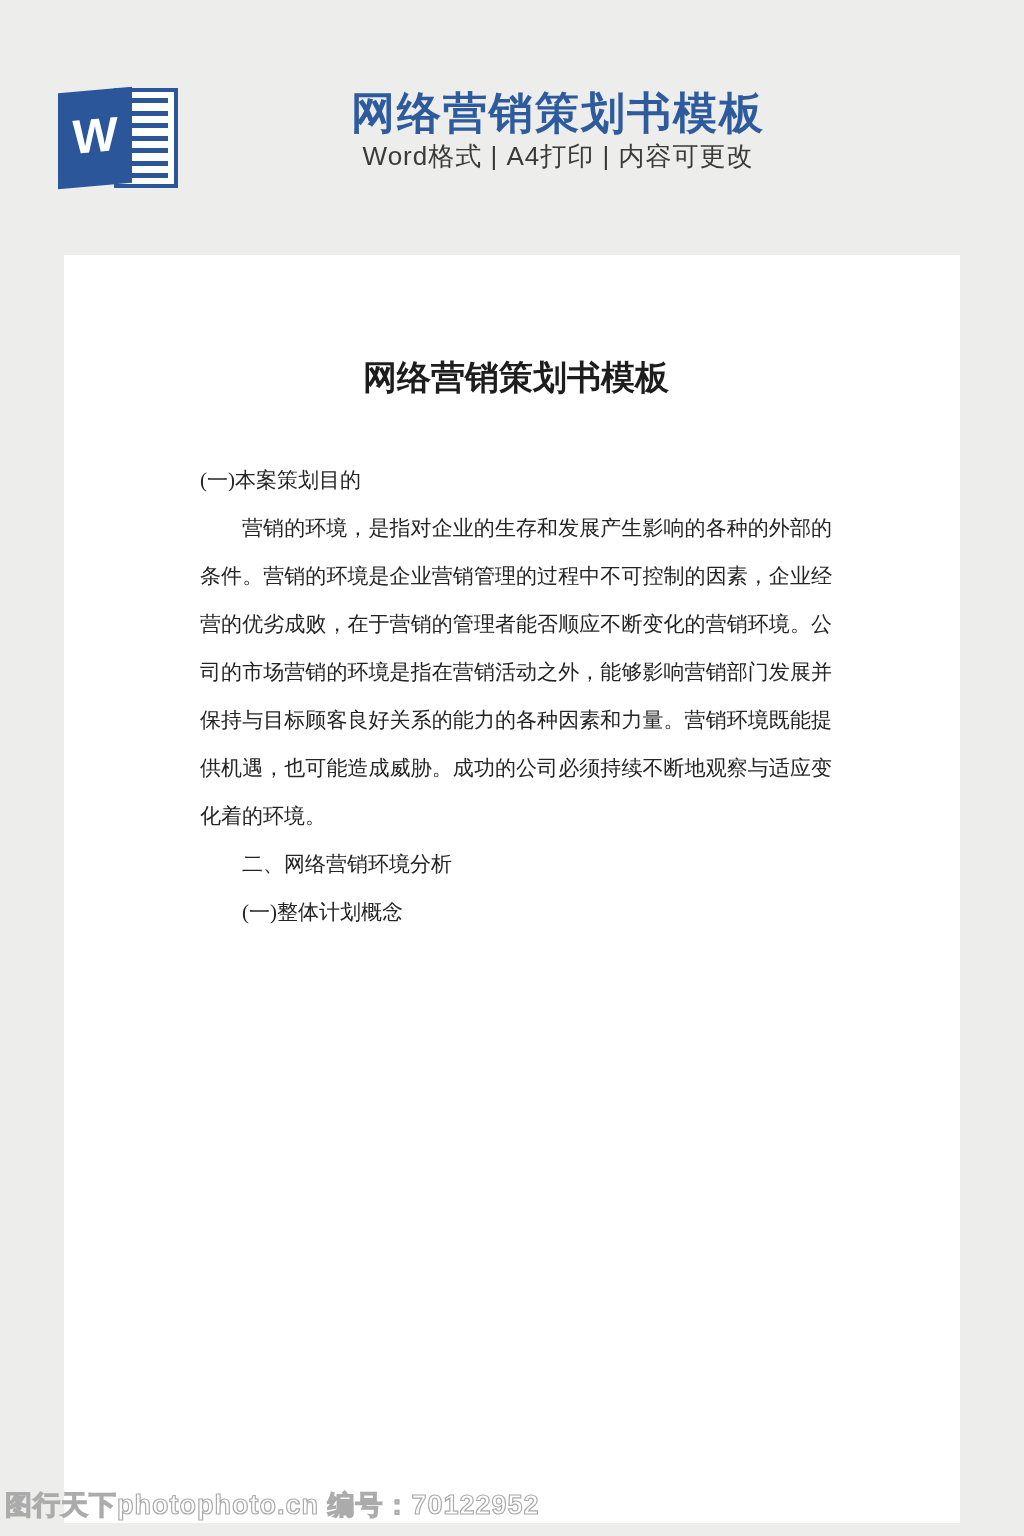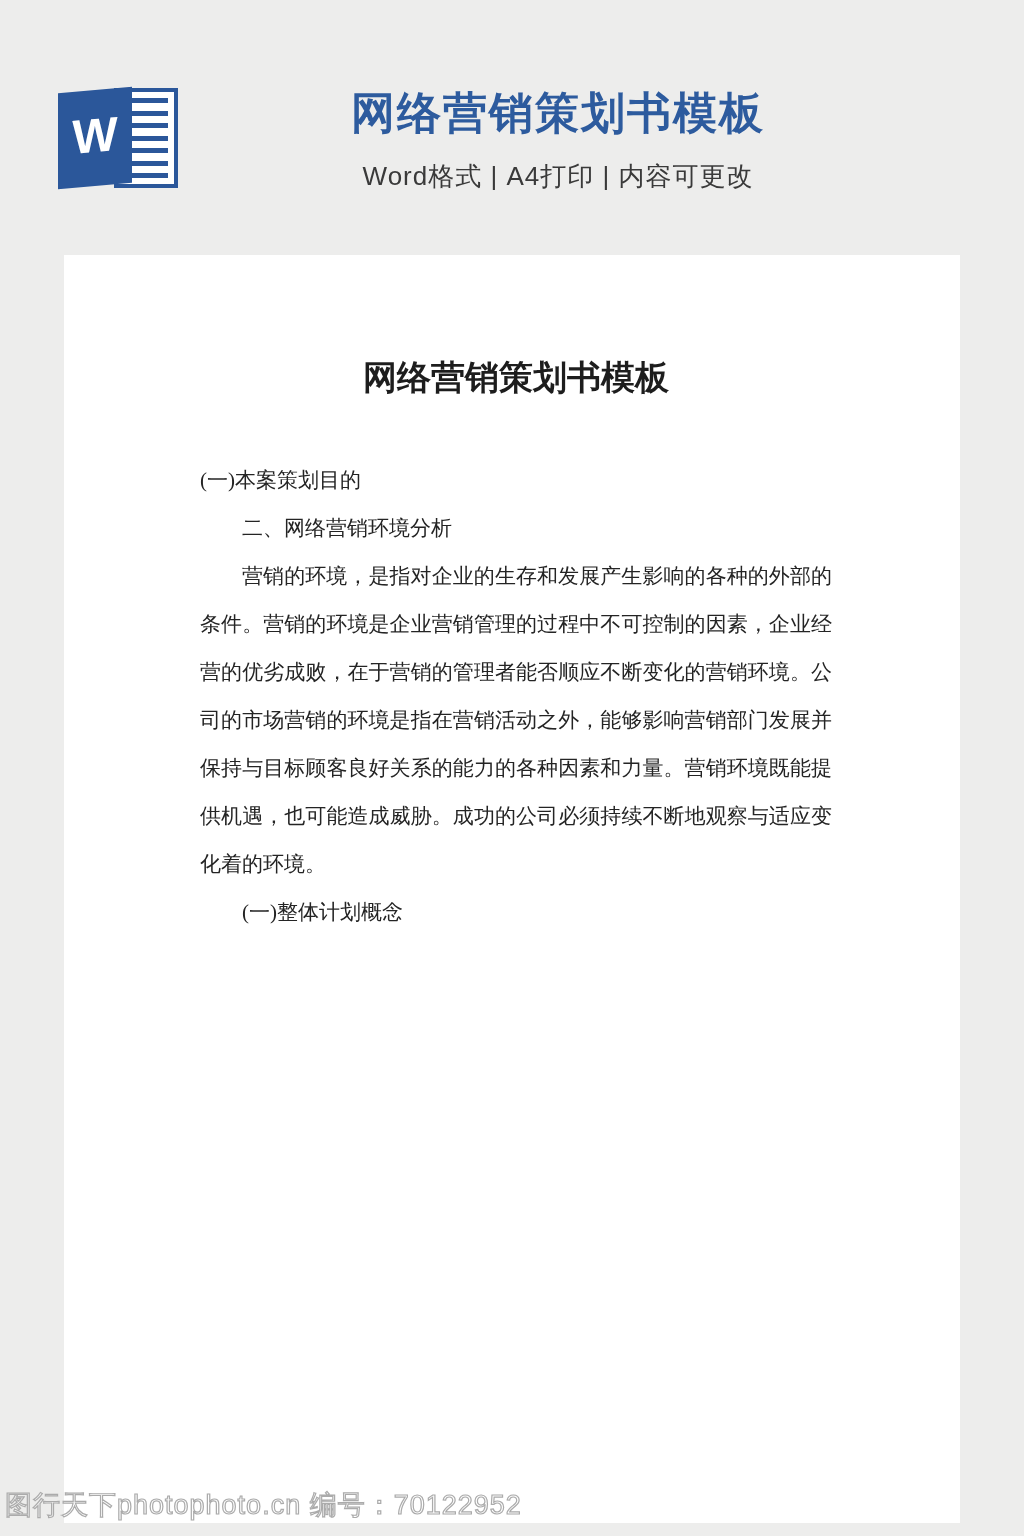--- a/index.html
+++ b/index.html
@@ -69,21 +69,21 @@
     padding-right: 88px;
   }
   .header-title {
     font-size: 44px;
     font-weight: 700;
     letter-spacing: 2px;
     color: #2d5b9e;
     line-height: 1.15;
   }
   .header-subtitle {
-    margin-top: 20px;
+    margin-top: 0;
     font-size: 26px;
     font-weight: 400;
     color: #3a3a3a;
     letter-spacing: 1px;
   }
 
   
   .page {
     position: absolute;
     left: 64px;
@@ -110,21 +110,21 @@
     text-align: justify;
   }
   .doc-body p.indent { text-indent: 2em; }
 
   
   .watermark {
     position: absolute;
     left: 5px;
     top: 1487px;
     font-size: 27px;
-    font-weight: 400;
+    font-weight: 700;
     letter-spacing: 1px;
     color: rgba(255,255,255,0.25);
     -webkit-text-stroke: 1.2px #ababab;
     z-index: 5;
     white-space: nowrap;
   }
 </style>
 </head>
 <body>
 
@@ -146,19 +146,19 @@
   <div class="header-text">
     <div class="header-title">网络营销策划书模板</div>
     <div class="header-subtitle">Word格式 | A4打印 | 内容可更改</div>
   </div>
 </div>
 
 <div class="page">
   <div class="doc-title">网络营销策划书模板</div>
   <div class="doc-body">
       <p>(一)本案策划目的</p>
+      <p class="indent">营销的环境，是指对企业的生存和发展产生影响的各种的外部的条件。营销的环境是企业营销管理的过程中不可控制的因素，企业经营的优劣成败，在于营销的管理者能否顺应不断变化的营销环境。公司的市场营销的环境是指在营销活动之外，能够影响营销部门发展并保持与目标顾客良好关系的能力的各种因素和力量。营销环境既能提供机遇，也可能造成威胁。成功的公司必须持续不断地观察与适应变化着的环境。</p>
       <p class="indent">二、网络营销环境分析</p>
-      <p class="indent">营销的环境，是指对企业的生存和发展产生影响的各种的外部的条件。营销的环境是企业营销管理的过程中不可控制的因素，企业经营的优劣成败，在于营销的管理者能否顺应不断变化的营销环境。公司的市场营销的环境是指在营销活动之外，能够影响营销部门发展并保持与目标顾客良好关系的能力的各种因素和力量。营销环境既能提供机遇，也可能造成威胁。成功的公司必须持续不断地观察与适应变化着的环境。</p>
       <p class="indent">(一)整体计划概念</p>
     </div>
 </div>
 
 <div class="watermark">图行天下photophoto.cn 编号：70122952</div>
 
 </body></html>

